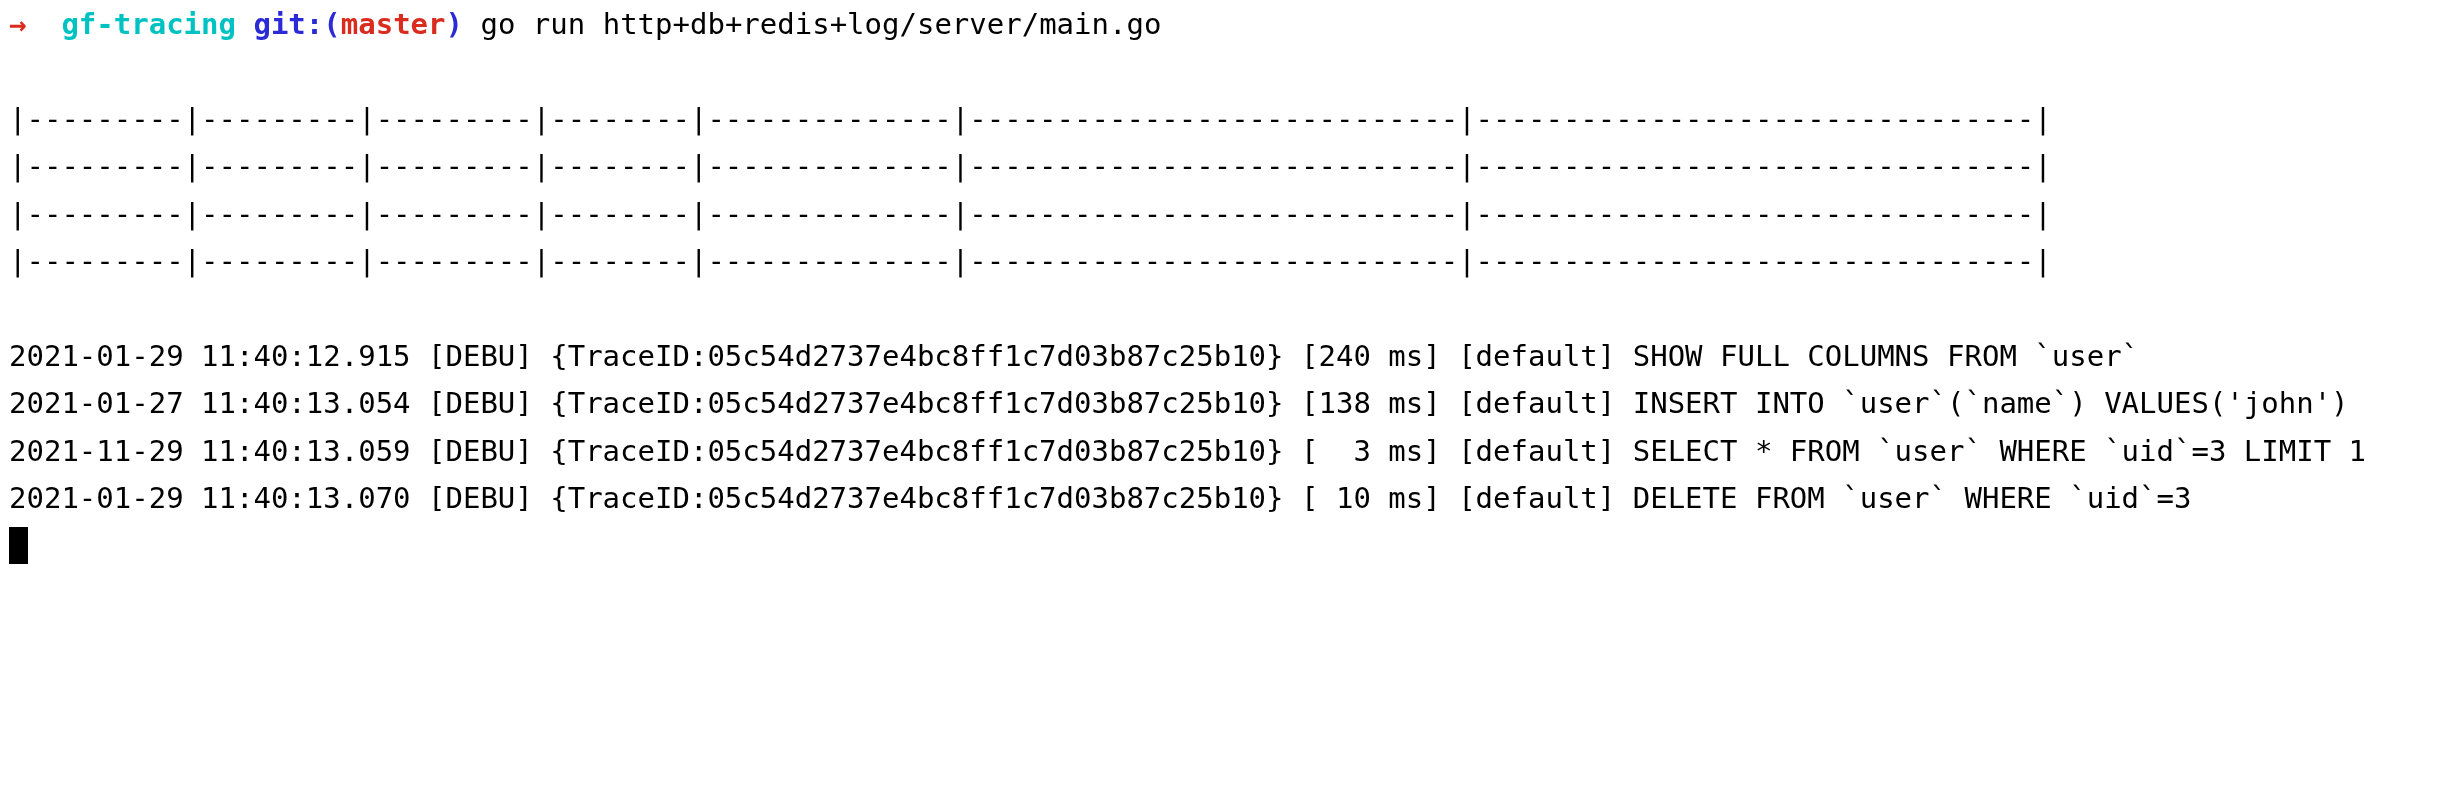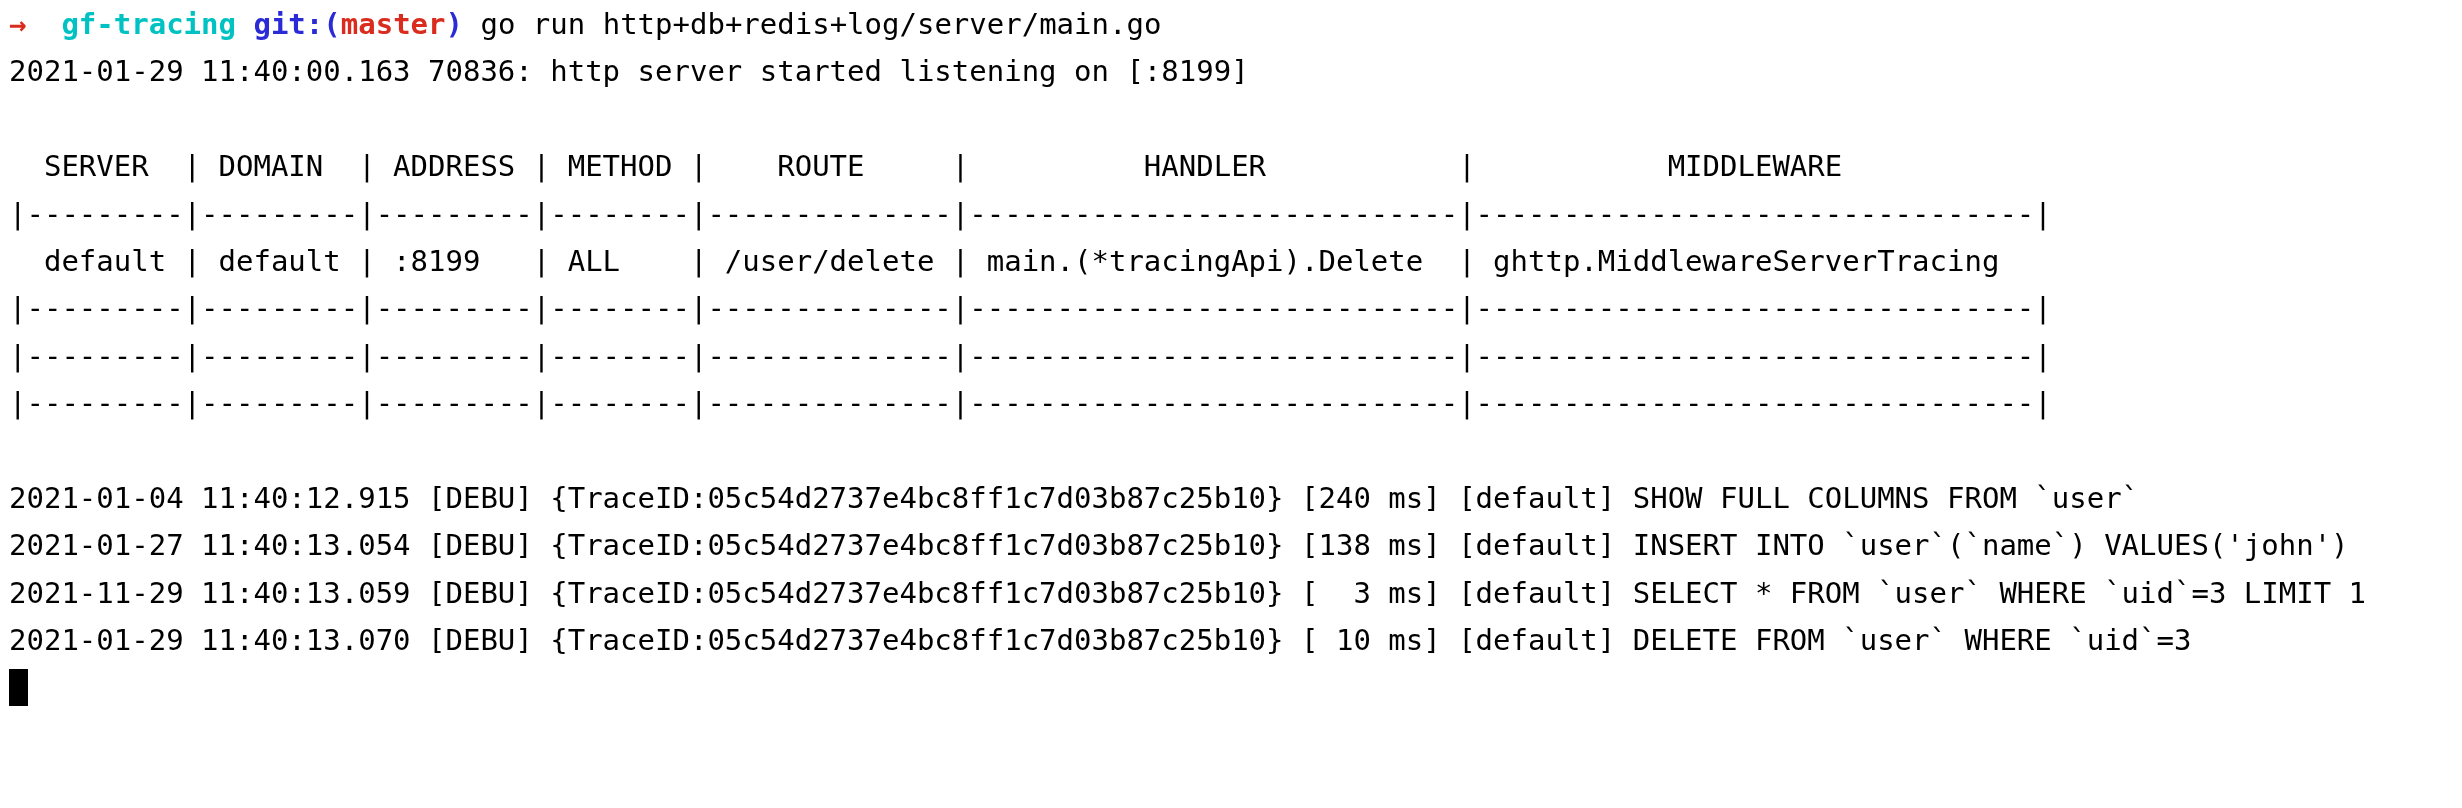--- a/index.html
+++ b/index.html
@@ -37,33 +37,30 @@
     margin-top: -4px;
   }
 </style>
 </head>
 <body>
 
 <div class="screen">
 
   <div class="line"><span class="bold red">→  </span><span class="bold cyan">gf-tracing </span><span class="bold blue">git:(</span><span class="bold red">master</span><span class="bold blue">) </span><span>go run http+db+redis+log/server/main.go</span></div>
 
-  <div class="line">2021-01-29 11:40:00.163 70836: http server started listening on [:8199]</div>
 
   <div class="line"></div>
 
-  <div class="line">  SERVER  | DOMAIN  | ADDRESS | METHOD |    ROUTE     |          HANDLER           |           MIDDLEWARE</div>
   <div class="line">|---------|---------|---------|--------|--------------|----------------------------|--------------------------------|</div>
-  <div class="line">  default | default | :8199   | ALL    | /user/delete | main.(*tracingApi).Delete  | ghttp.MiddlewareServerTracing</div>
   <div class="line">|---------|---------|---------|--------|--------------|----------------------------|--------------------------------|</div>
   <div class="line">|---------|---------|---------|--------|--------------|----------------------------|--------------------------------|</div>
   <div class="line">|---------|---------|---------|--------|--------------|----------------------------|--------------------------------|</div>
 
   <div class="line"></div>
 
-  <div class="line">2021-01-04 11:40:12.915 [DEBU] {TraceID:05c54d2737e4bc8ff1c7d03b87c25b10} [240 ms] [default] SHOW FULL COLUMNS FROM `user`</div>
+  <div class="line">2021-01-29 11:40:12.915 [DEBU] {TraceID:05c54d2737e4bc8ff1c7d03b87c25b10} [240 ms] [default] SHOW FULL COLUMNS FROM `user`</div>
   <div class="line">2021-01-27 11:40:13.054 [DEBU] {TraceID:05c54d2737e4bc8ff1c7d03b87c25b10} [138 ms] [default] INSERT INTO `user`(`name`) VALUES('john')</div>
   <div class="line">2021-11-29 11:40:13.059 [DEBU] {TraceID:05c54d2737e4bc8ff1c7d03b87c25b10} [  3 ms] [default] SELECT * FROM `user` WHERE `uid`=3 LIMIT 1</div>
   <div class="line">2021-01-29 11:40:13.070 [DEBU] {TraceID:05c54d2737e4bc8ff1c7d03b87c25b10} [ 10 ms] [default] DELETE FROM `user` WHERE `uid`=3</div>
 
   <div class="line"><span class="cursor"></span></div>
 
 </div>
 
 </body></html>

